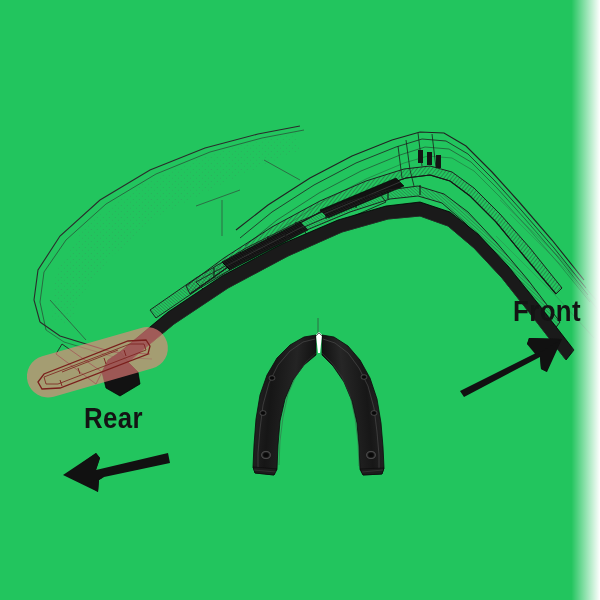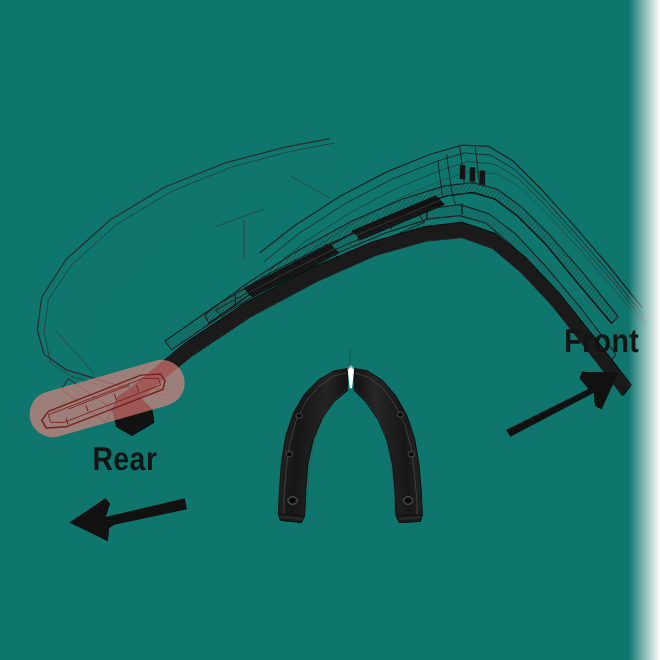--- a/index.html
+++ b/index.html
@@ -9,21 +9,21 @@
     background:#ffffff;
     font-family:"Liberation Sans", sans-serif;
     overflow:hidden;
     position:relative;
   }
 
   .canvas{
     position:absolute;
     left:0;top:0;
     width:600px;height:600px;
-    background:#0f766e;
+    background:#22c55e;
   }
 
   .layer{position:absolute;left:0;top:0;width:600px;height:600px;}
 
   
   .dir-label{
     position:absolute;
     font-family:"Liberation Sans", sans-serif;
     font-weight:bold;
     font-size:30px;

